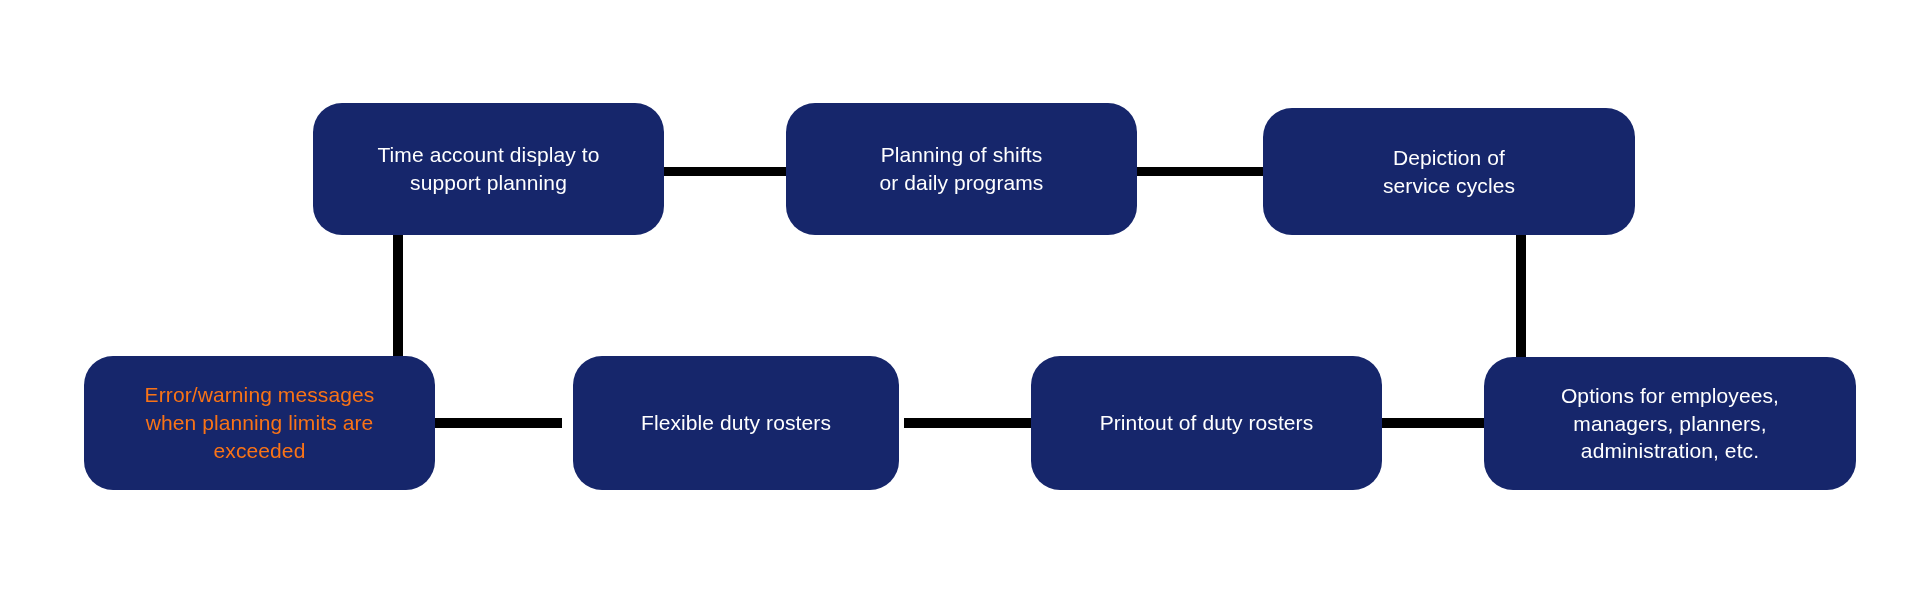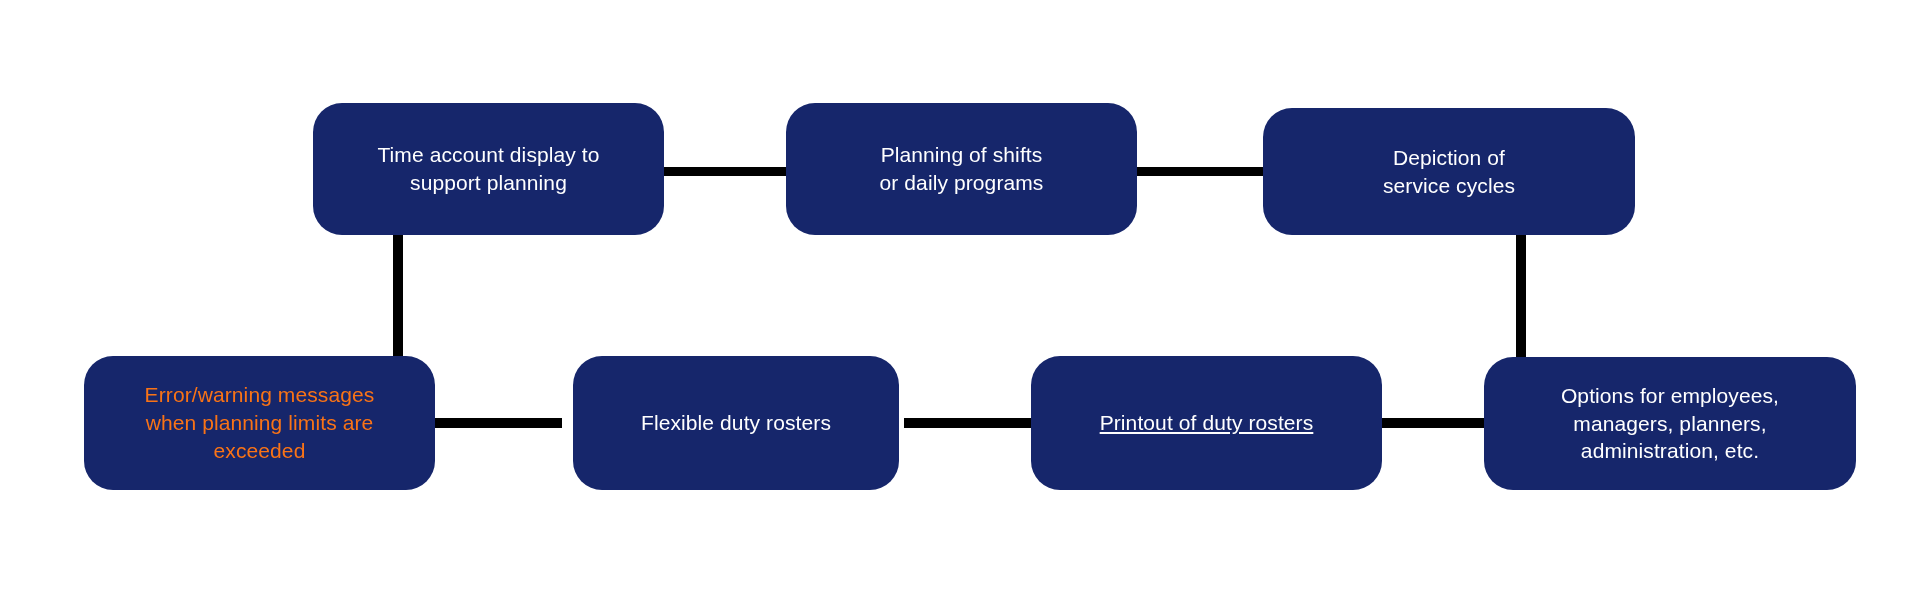--- a/index.html
+++ b/index.html
@@ -39,21 +39,21 @@
     position: absolute;
     z-index: 1;
   }
   
   #node-time-account   { left: 313px; top: 103px;  width: 351px; height: 132px; }
   #node-planning-shifts{ left: 786px; top: 103px;  width: 351px; height: 132px; }
   #node-service-cycles { left: 1263px; top: 108px; width: 372px; height: 127px; }
   
   #node-error-warning  { left: 84px;  top: 356px;  width: 351px; height: 134px; }
   #node-flexible-duty  { left: 573px; top: 356px;  width: 326px; height: 134px; }
-  #node-printout-duty  { left: 1031px; top: 356px; width: 351px; height: 134px; text-decoration: underline; }
+  #node-printout-duty  { left: 1031px; top: 356px; width: 351px; height: 134px; }
   #node-options-users  { left: 1484px; top: 357px; width: 372px; height: 133px; }
 
   
   #conn-time-to-planning     { left: 660px;  top: 167px; width: 130px; height: 9px;   background: #000000; }
   #conn-planning-to-cycles   { left: 1133px; top: 167px; width: 134px; height: 9px;   background: #000000; }
   #conn-time-to-error        { left: 393px;  top: 231px; width: 10px;  height: 129px; background: #000000; }
   #conn-cycles-to-options    { left: 1516px; top: 231px; width: 10px;  height: 130px; background: #000000; }
   #conn-error-to-flexible    { left: 431px;  top: 418px; width: 131px; height: 10px;  background: #000000; }
   #conn-flexible-to-printout { left: 904px;  top: 418px; width: 131px; height: 10px;  background: #000000; }
   #conn-printout-to-options  { left: 1378px; top: 418px; width: 110px; height: 10px;  background: #000000; }

